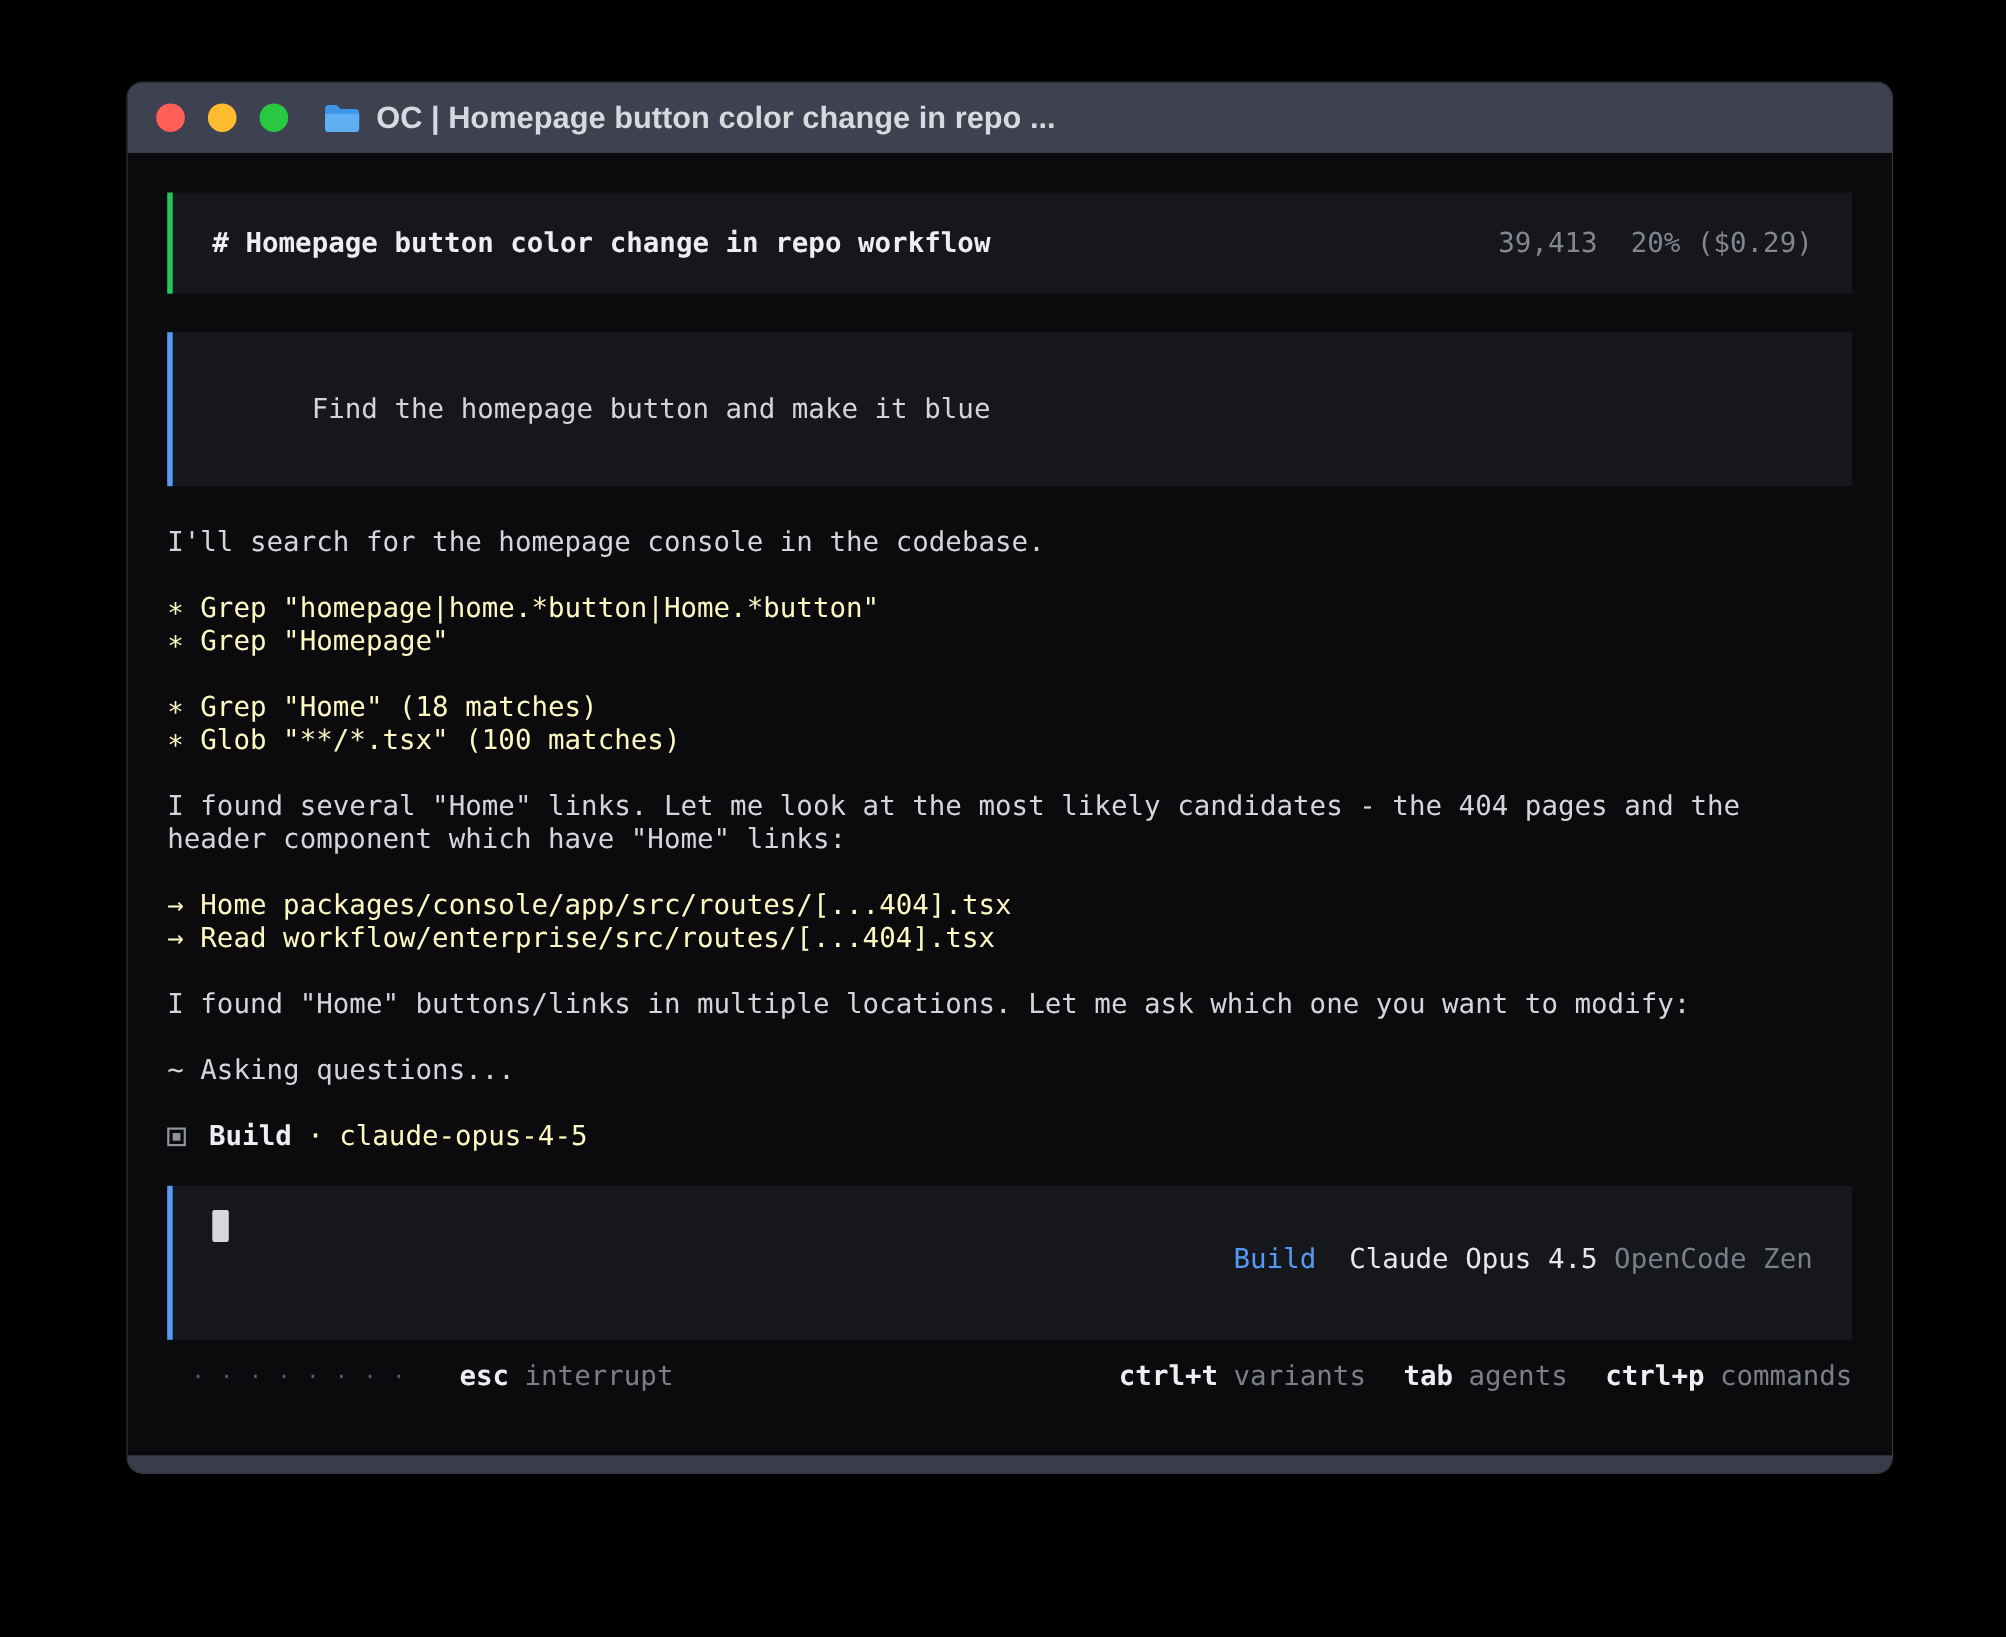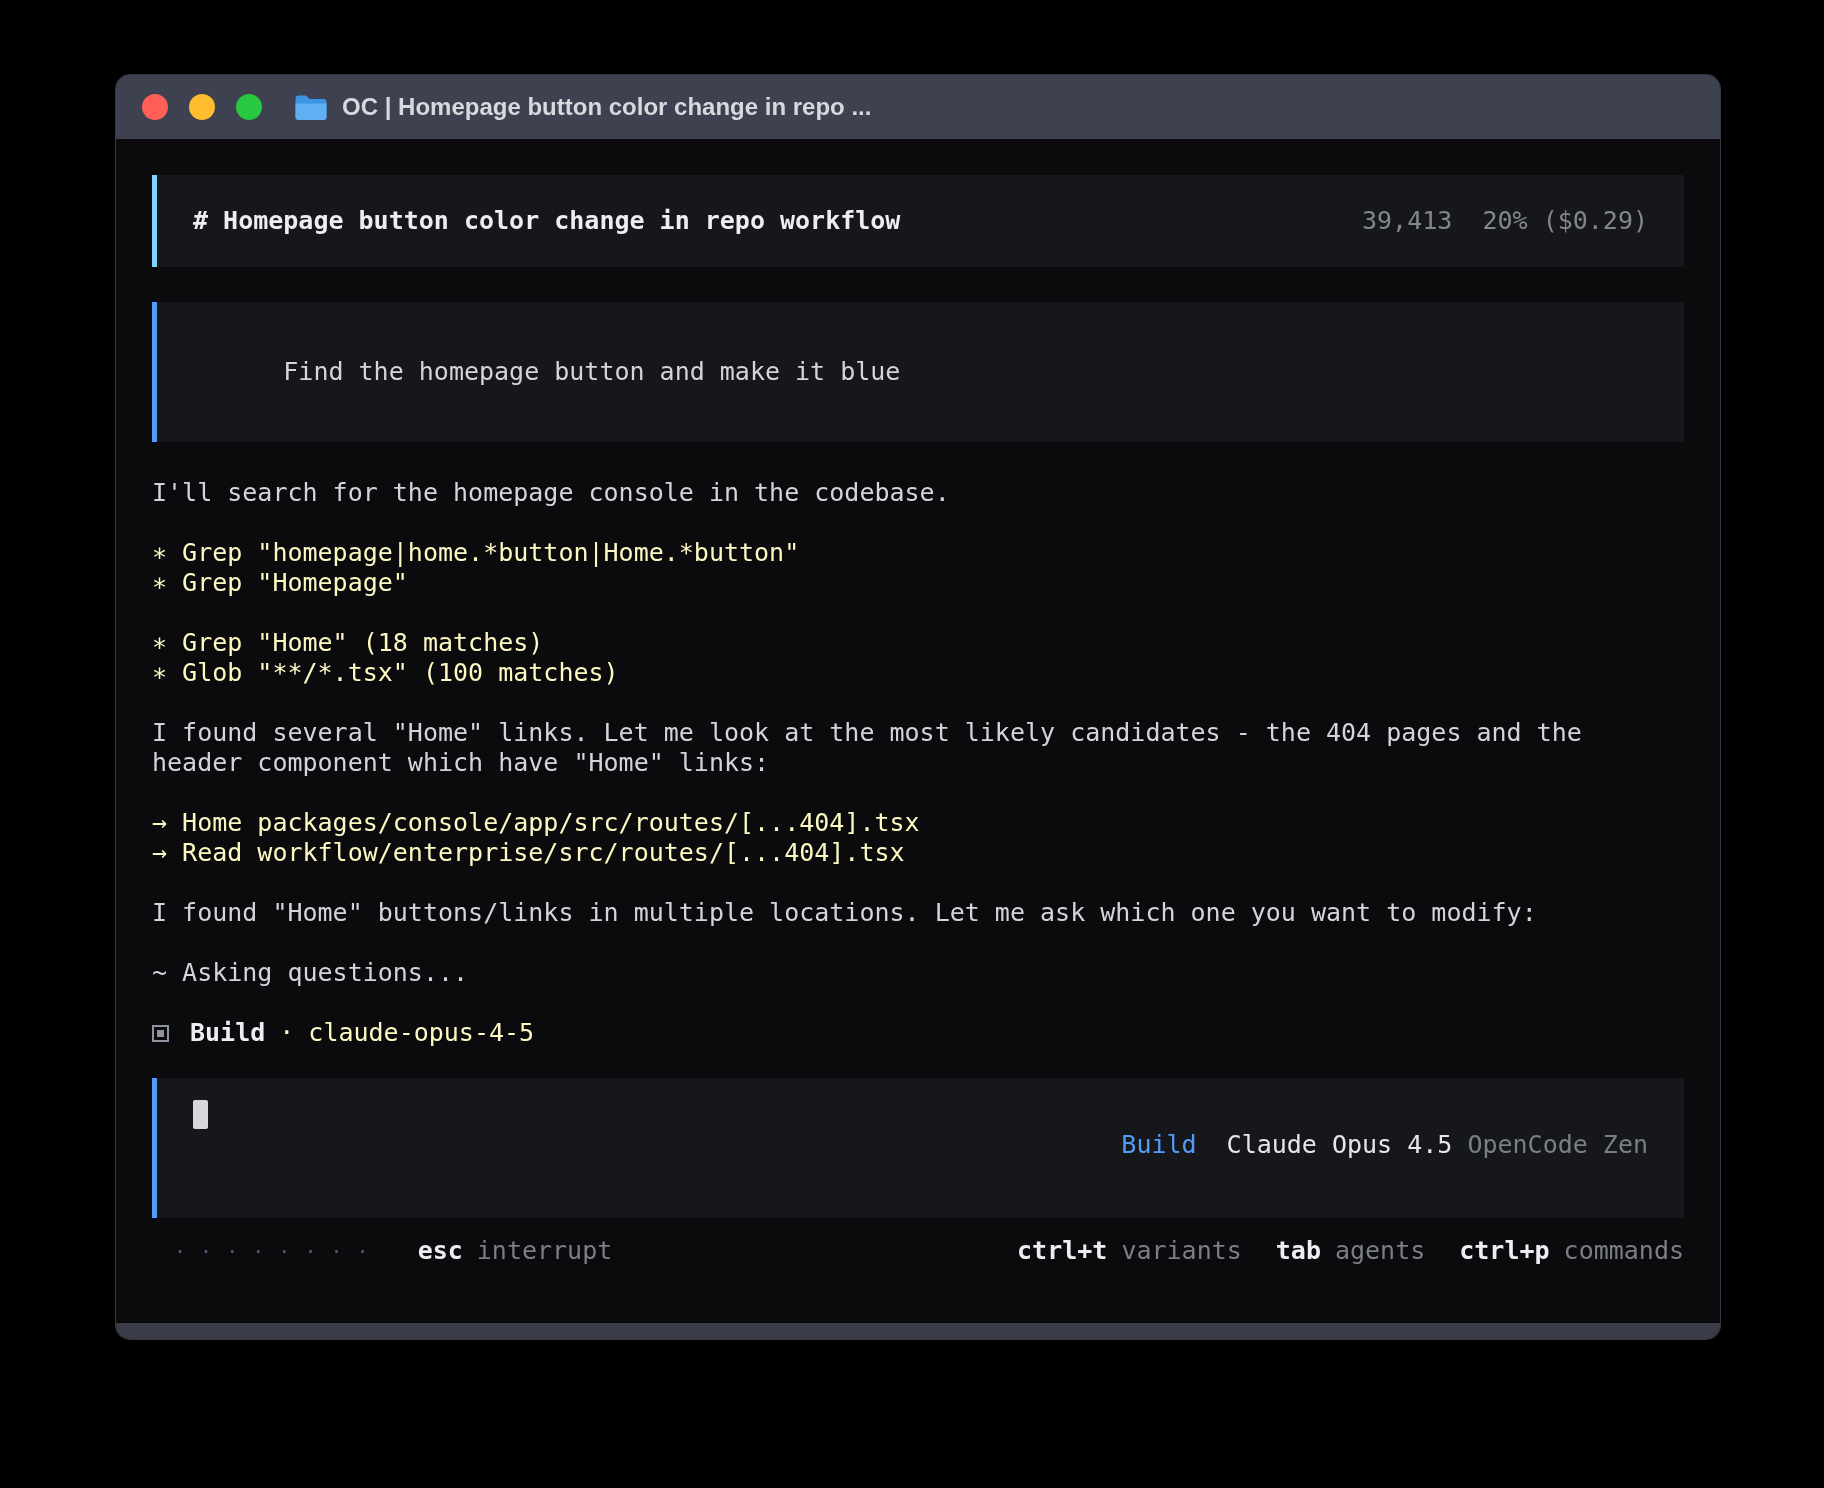--- a/index.html
+++ b/index.html
@@ -28,35 +28,35 @@
   }
   .traffic { display: flex; gap: 21px; }
   .light { width: 26px; height: 26px; border-radius: 50%; display: inline-block; }
   .light.red    { background: #ff5f57; }
   .light.yellow { background: #febc2e; }
   .light.green  { background: #28c840; }
   .folder { margin-left: 32px; display: flex; align-items: center; }
   .win-title {
     margin-left: 14px;
     font-family: "Liberation Sans", sans-serif;
-    font-size: 24px;
+    font-size: 28px;
     font-weight: bold;
     color: #d7d9de;
     white-space: pre;
   }
   
   .term {
     padding: 36px 36px 0 36px;
     font-size: 25px;
     line-height: 30px;
     color: #d3d5da;
   }
   .block {
     background: #16171b;
-    border-left: 5px solid #7dd3fc;
+    border-left: 5px solid #22c55e;
     padding: 31px 36px;
     white-space: pre;
     gap: 23px;
   }
   .header-block {
     display: flex;
     justify-content: space-between;
     align-items: center;
   }
   .h-title { color: #eceef1; font-weight: bold; }

